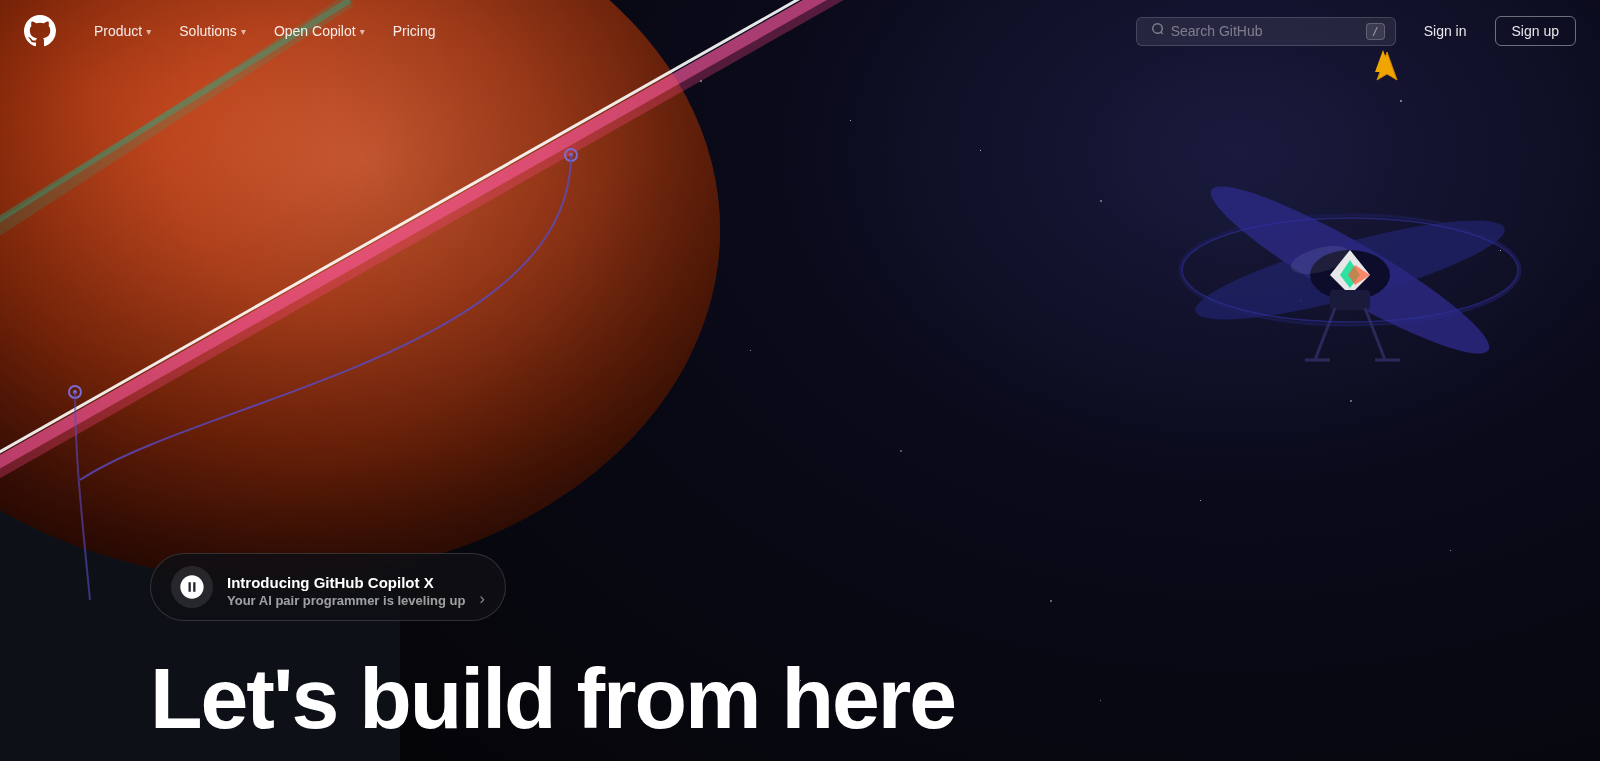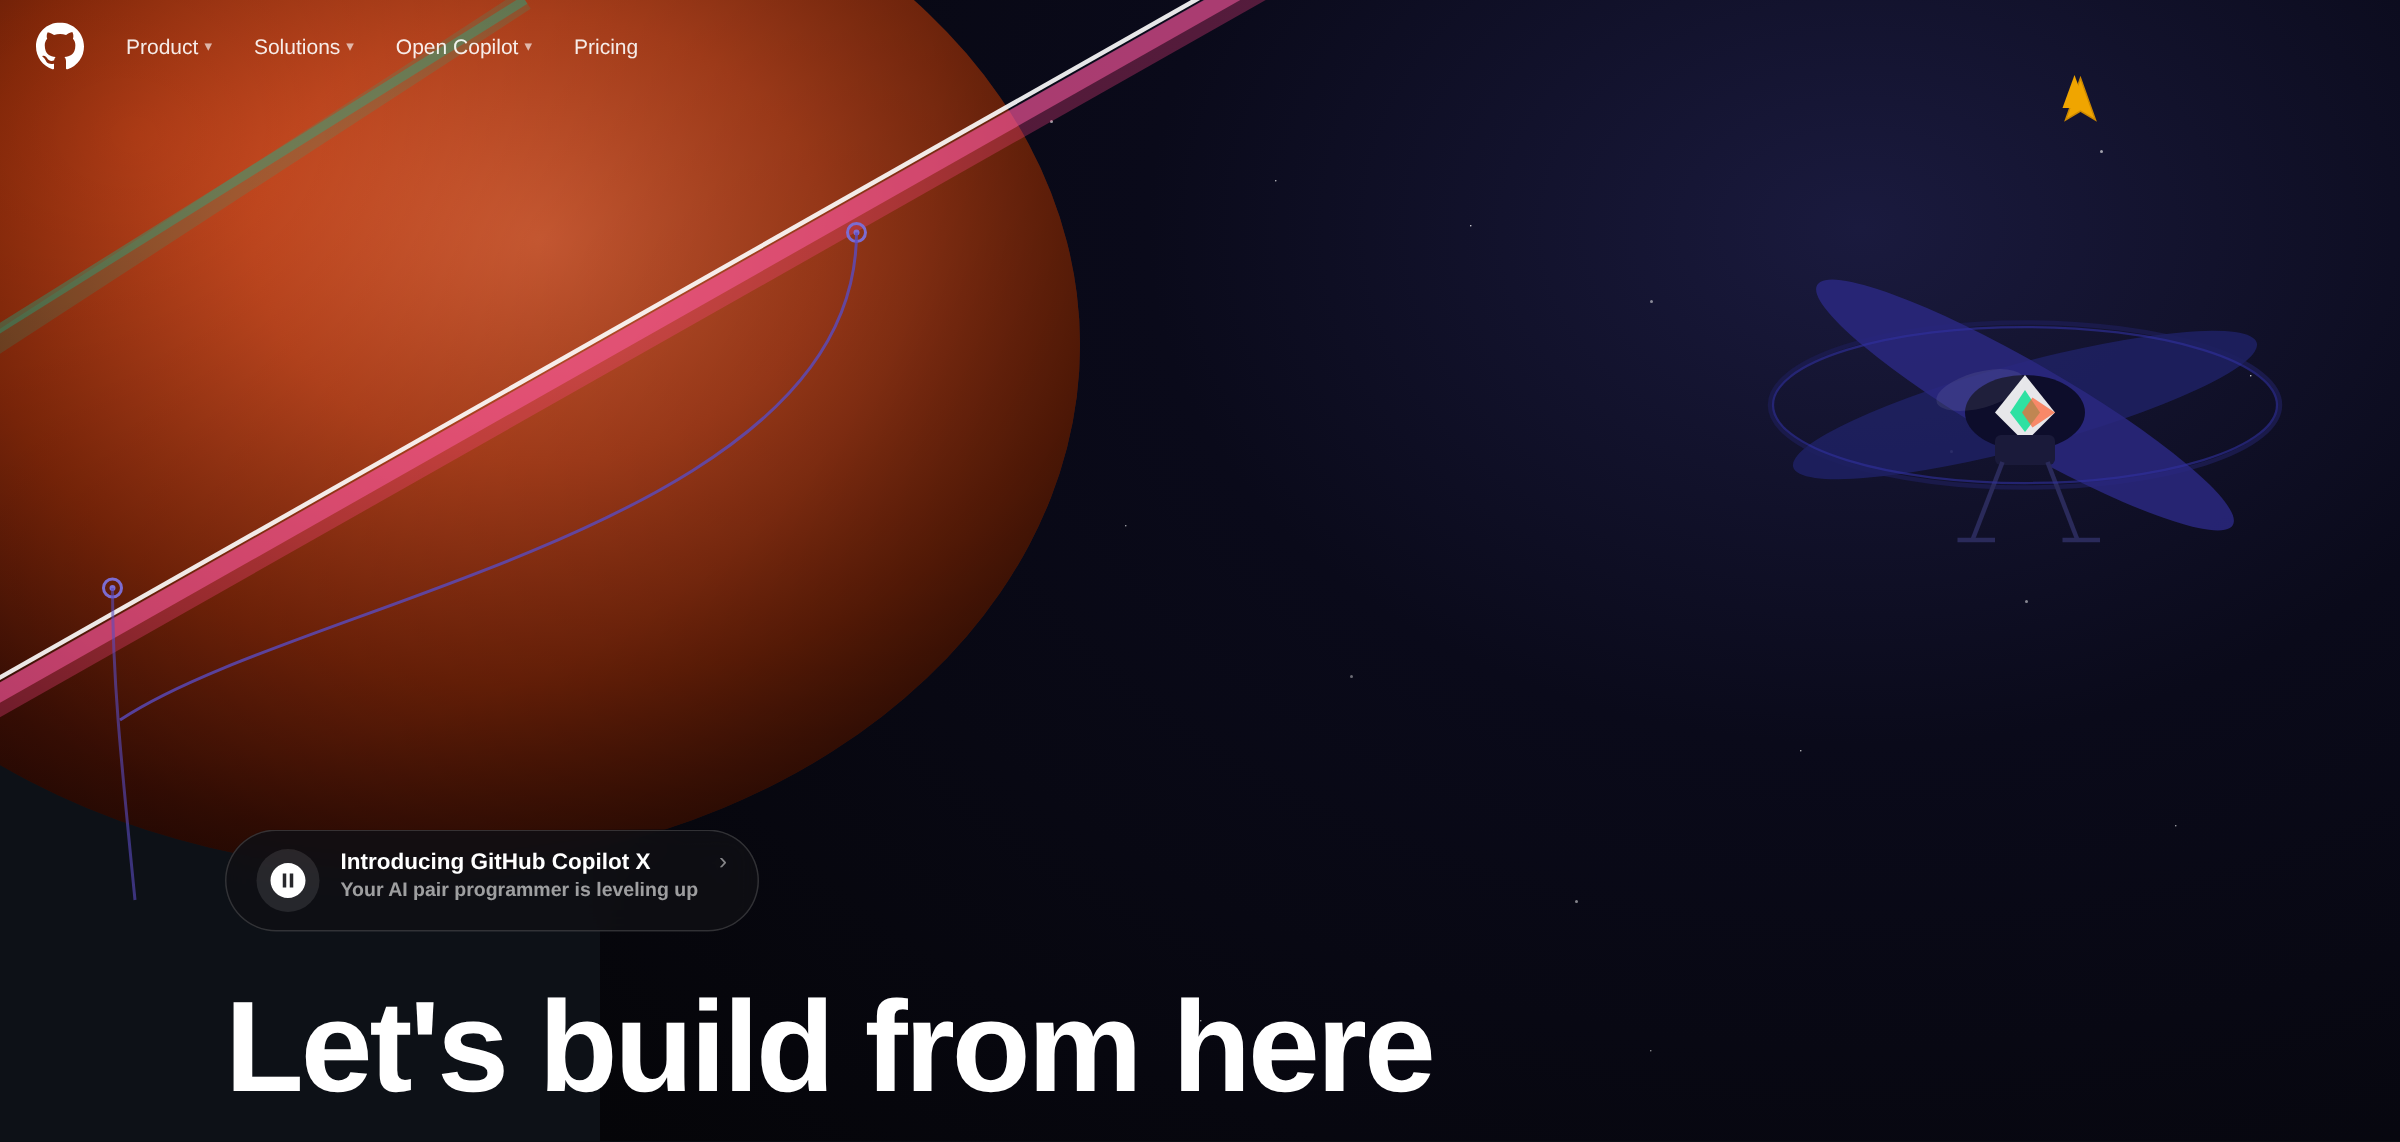--- a/index.html
+++ b/index.html
@@ -88,21 +88,21 @@
 
     
     .navbar {
       position: absolute;
       top: 0; left: 0; right: 0;
       height: 62px;
       display: flex;
       align-items: center;
       padding: 0 24px;
       z-index: 100;
-      gap: 0;
+      gap: 10px;
     }
 
     .nav-logo {
       width: 32px;
       height: 32px;
       flex-shrink: 0;
       margin-right: 16px;
     }
 
     .nav-logo svg {
@@ -220,21 +220,21 @@
       left: 0;
     }
 
     
     .announcement {
       position: absolute;
       bottom: 140px;
       left: 150px;
       z-index: 50;
       display: flex;
-      align-items: flex-start;
+      align-items: flex-end;
       background: rgba(15,15,20,0.85);
       border: 1px solid rgba(255,255,255,0.15);
       border-radius: 40px;
       padding: 12px 20px;
       gap: 14px;
       backdrop-filter: blur(10px);
       max-width: 520px;
       cursor: pointer;
     }
 
@@ -400,20 +400,33 @@
     </div>
     <div class="nav-item">
       <span>Open Copilot</span>
       <span class="chevron">▾</span>
     </div>
     <div class="nav-item">
       <span>Pricing</span>
     </div>
   </div>
 
+  <div class="nav-right">
+    <div class="search-box">
+      <svg width="16" height="16" viewBox="0 0 16 16" fill="rgba(255,255,255,0.4)">
+        <path d="M10.5 0a5.5 5.5 0 0 1 5.5 5.5c0 1.33-.47 2.55-1.25 3.49l.91.91a.75.75 0 0 1-1.06 1.06l-.91-.91A5.5 5.5 0 1 1 10.5 0zm0 1.5a4 4 0 1 0 0 8 4 4 0 0 0 0-8z"></path>
+      </svg>
+      <input type="text" placeholder="Search GitHub" style="">
+      <span class="search-kbd">/</span>
+    </div>
+
+    <div class="btn-signin">Sign in</div>
+
+    <div class="btn-signup">Sign up</div>
+  </div>
 </nav>
 
 <div class="cursor-arrow" style="top:50px;left:1375px;">
   <svg width="24" height="36" viewBox="0 0 24 36">
     <polygon points="12,2 22,30 12,24 2,30" fill="#f0a500" stroke="#cc8800" stroke-width="1"></polygon>
   </svg>
 </div>
 
 <div class="announcement">
   <div class="copilot-icon-wrapper">

